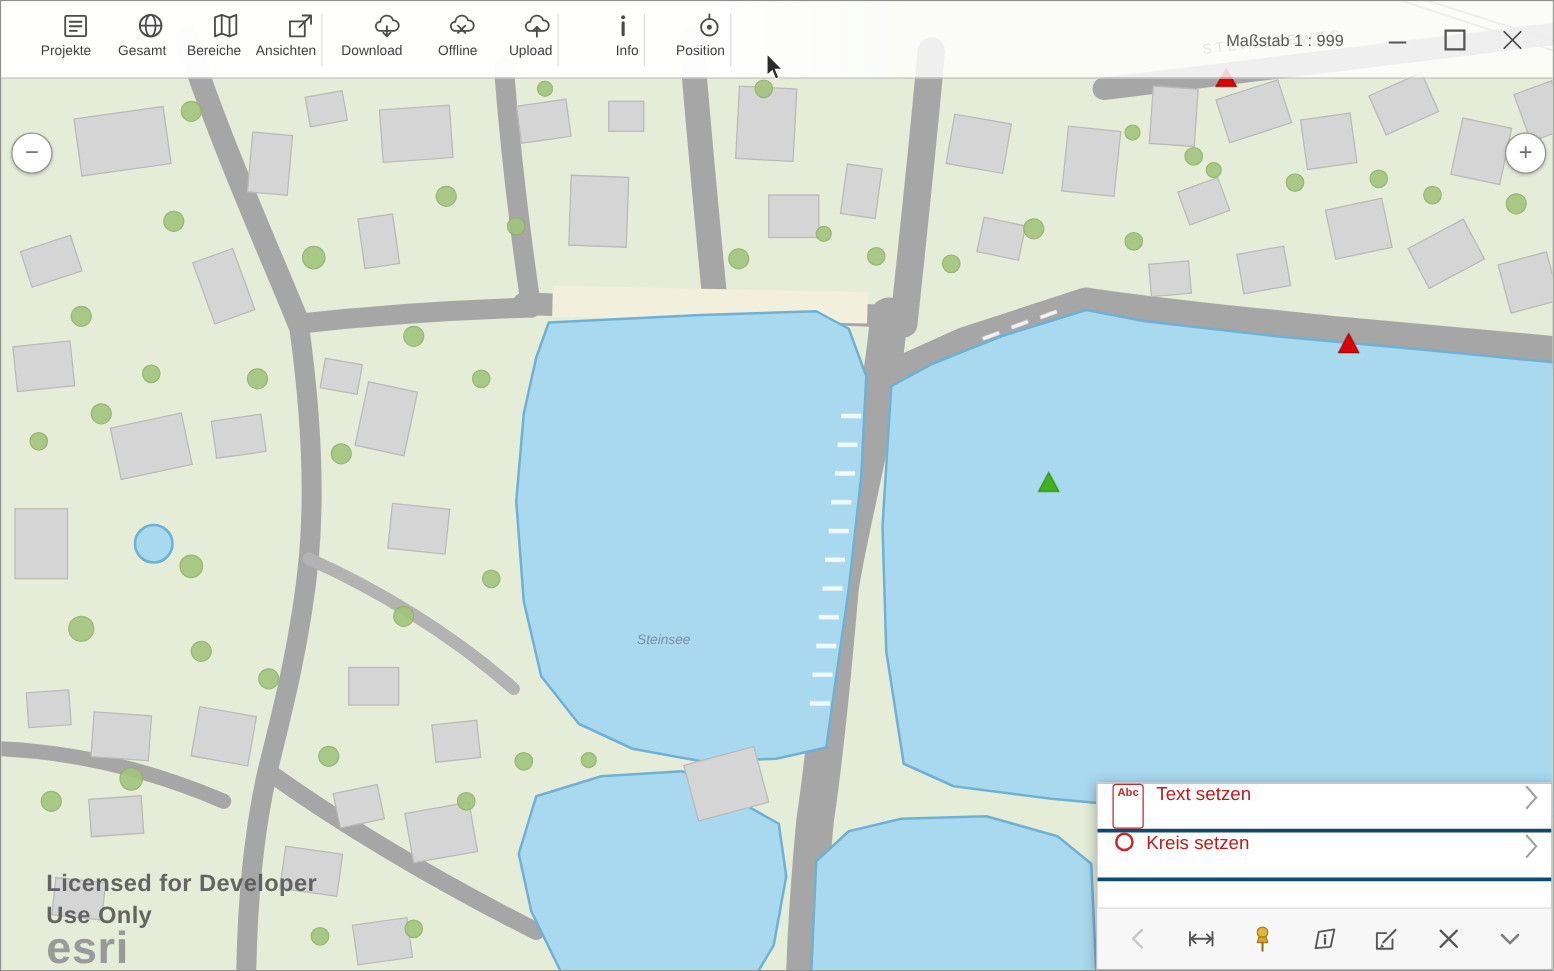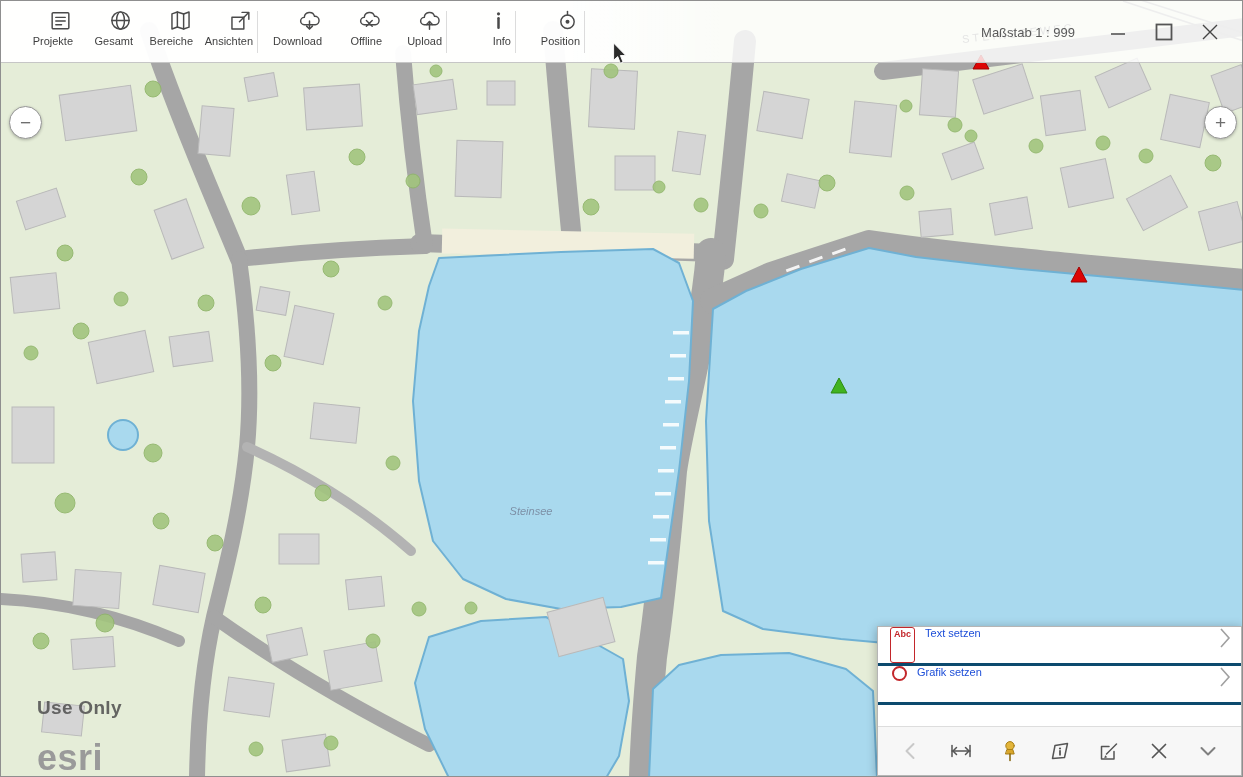--- a/index.html
+++ b/index.html
@@ -32,21 +32,21 @@
   .attribution{position:absolute;left:36px;top:694px;font-size:19px;font-weight:700;color:rgba(85,85,85,.9);line-height:25px;z-index:3;letter-spacing:.3px}
   .esri-logo{position:absolute;left:36px;top:736px;font-size:36px;font-weight:700;color:#9a9a9a;z-index:3;letter-spacing:.5px}
 
   
   .panel{position:absolute;right:0;bottom:0;width:365px;height:150px;background:#fff;border:1px solid #b5b5b5;
     box-shadow:0 2px 10px rgba(0,0,0,.3);z-index:6;display:flex;flex-direction:column;box-sizing:border-box}
   .panel-header{height:27px;line-height:27px;padding:0 12px;font-size:13px;font-weight:700;color:#222;border-bottom:1px solid #e0e0e0;flex:none}
   .panel-row{height:36px;display:flex;padding:0 10px 0 12px;border-bottom:3px solid #0c4a6e;cursor:pointer;flex:none}
   .abc-ic{display:inline-block;border:1.5px solid #c3272b;color:#c3272b;font-size:9px;font-weight:700;border-radius:3px;padding:2px 3px;line-height:1}
   .circ-ic{width:15px;height:15px;border:2px solid #c3272b;border-radius:50%;display:inline-block;box-sizing:border-box;margin-left:2px}
-  .rlabel{font-size:11px;color:#1d4ed8;margin-left:10px;flex:1}
+  .rlabel{font-size:15px;color:#b91c1c;margin-left:10px;flex:1}
   .chev{width:12px;height:22px;stroke:#a0a0a0;fill:none;stroke-width:1.6}
   .panel-footer{margin-top:auto;height:48px;background:#f7f7f7;border-top:1px solid #ddd;display:flex;align-items:center;justify-content:space-between;padding:0 16px;flex:none}
   .ftool{width:34px;height:34px;display:flex;align-items:center;justify-content:center;cursor:pointer}
   .ftool svg{width:24px;height:24px;fill:none;stroke-linecap:round;stroke-linejoin:round}
 
   .cursor{position:absolute;left:612px;top:42px;z-index:10;pointer-events:none}
 </style>
 </head>
 <body>
 
@@ -211,20 +211,21 @@
 </svg>
 
 <div class="zoom-btn zoom-out">
     <span>−</span>
   </div>
 <div class="zoom-btn zoom-in">
     <span>+</span>
   </div>
 
 <div class="attribution">
+  <div>Licensed for Developer</div>
   <div>Use Only</div>
 </div>
 <div class="esri-logo">esri</div>
 
 <div class="toolbar">
   <div class="tb-btn">
     <svg viewBox="0 0 24 24">
       <rect x="4" y="4.5" width="16" height="15.5" rx="1"></rect>
       <line x1="7.5" y1="9" x2="16.5" y2="9"></line>
         <line x1="7.5" y1="12.5" x2="16.5" y2="12.5"></line>
@@ -333,21 +334,21 @@
   <div class="panel-row">
     <span class="abc-ic">Abc</span>
     <span class="rlabel">Text setzen</span>
     <svg class="chev" viewBox="0 0 12 22">
         <polyline points="2,2 10,11 2,20"></polyline>
       </svg>
   </div>
 
   <div class="panel-row">
     <span class="circ-ic"></span>
-    <span class="rlabel">Grafik setzen</span>
+    <span class="rlabel">Kreis setzen</span>
     <svg class="chev" viewBox="0 0 12 22">
         <polyline points="2,2 10,11 2,20"></polyline>
       </svg>
   </div>
 
   <div class="panel-footer">
     <div class="ftool">
       <svg viewBox="0 0 24 24">
           <polyline points="14.5,5 7.5,12 14.5,19" stroke="#c9c9c9" stroke-width="2"></polyline>
         </svg>

